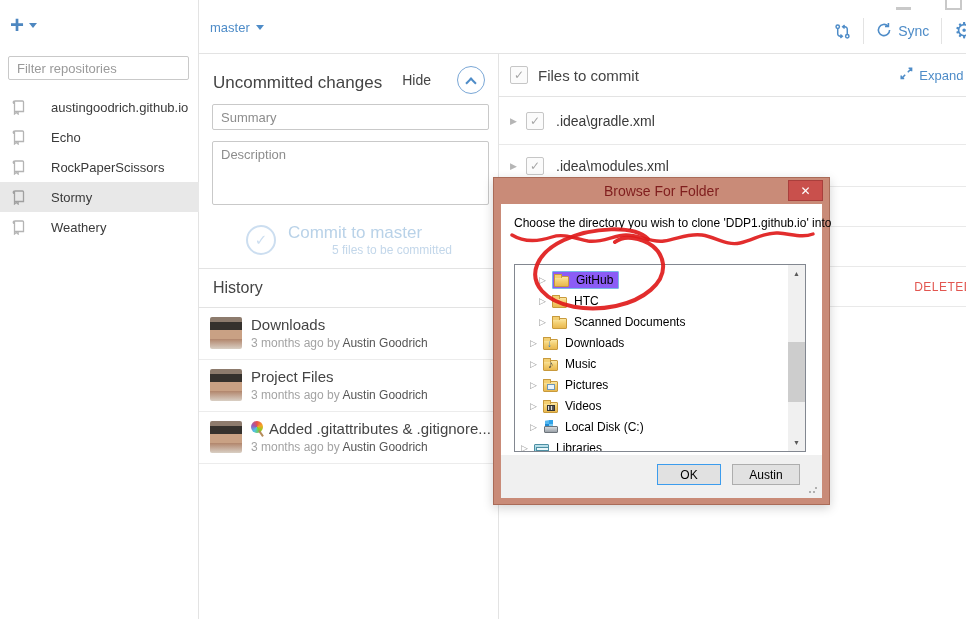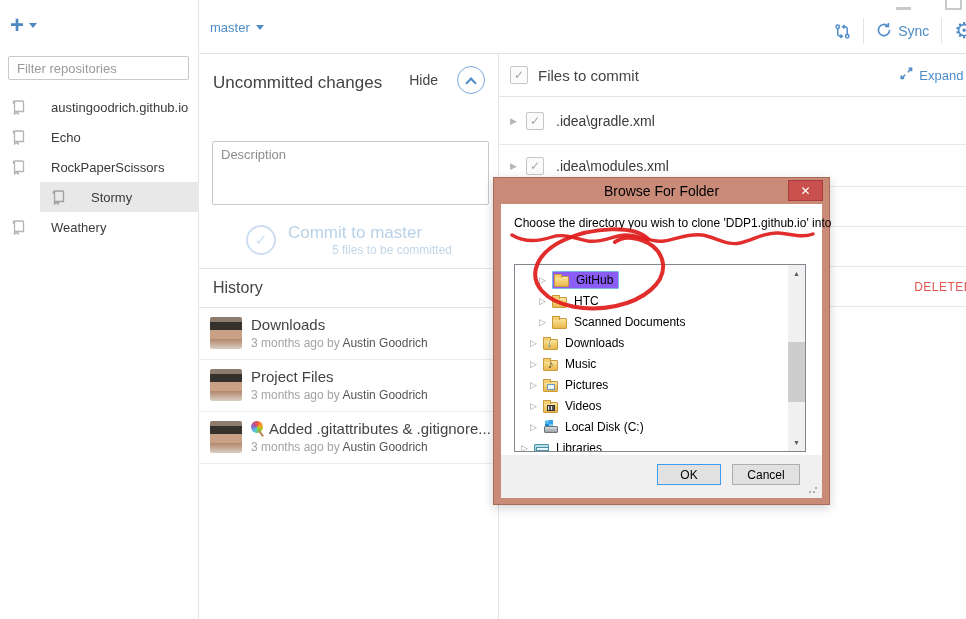--- a/index.html
+++ b/index.html
@@ -9,39 +9,39 @@
 
   
   .sidebar { position:absolute; left:0; top:0; width:199px; height:619px; border-right:1px solid #e3e3e3; background:#fff; }
   .add-row { position:absolute; left:10px; top:14px; display:flex; align-items:center; gap:5px; cursor:pointer; }
   .plus-glyph { color:#4e87c0; font-size:24px; font-weight:bold; line-height:22px; }
   .caret-down { width:0; height:0; border-left:4px solid transparent; border-right:4px solid transparent; border-top:5px solid #4e87c0; display:inline-block; }
   .filter-input { position:absolute; left:8px; top:56px; width:181px; height:24px; border:1px solid #c9c9c9; border-radius:2px; padding:0 8px; font-size:13px; color:#333; font-family:inherit; }
   .filter-input::placeholder { color:#9a9a9a; }
   .repo-list { position:absolute; left:0; top:92px; width:199px; }
   .repo-row { height:30px; display:flex; align-items:center; padding-left:12px; gap:26px; font-size:13px; color:#3a3a3a; cursor:pointer; }
-  .repo-row.selected { background:#e8e8e8;margin-left:40px; }
+  .repo-row.selected { background:#e8e8e8; }
   .repo-icon { flex:0 0 auto; display:inline-flex; }
 
   
   .topbar { position:absolute; left:199px; top:0; width:767px; height:54px; background:#fff; border-bottom:1px solid #e3e3e3; }
   .branch-btn { position:absolute; left:11px; top:20px; display:flex; align-items:center; gap:6px; color:#4e8cc8; font-size:13px; cursor:pointer; }
   .branch-btn .caret-down { border-top-color:#4e8cc8; }
   .topbar-right { position:absolute; right:-8px; top:18px; display:flex; align-items:center; gap:12px; }
   .tb-sep { width:1px; height:26px; background:#e3e3e3; }
   .tb-icon { color:#4e8cc8; display:inline-flex; align-items:center; cursor:pointer; }
   .sync-btn { display:flex; align-items:center; gap:6px; color:#4e8cc8; font-size:14px; cursor:pointer; }
   .gear-glyph { font-size:22px; color:#4e8cc8; }
   .win-min { position:absolute; left:697px; top:7px; width:15px; height:3px; background:#c9c9c9; cursor:pointer; }
   .win-max { position:absolute; left:746px; top:-6px; width:17px; height:16px; border:2px solid #c9c9c9; background:#fff; cursor:pointer; }
 
   
   .middle { position:absolute; left:199px; top:54px; width:300px; height:565px; background:#fff; border-right:1px solid #e3e3e3; }
   .uc-title { position:absolute; left:14px; top:19px; font-size:17px; color:#444; }
-  .hide-group { position:absolute; right:13px; top:12px; display:flex; align-items:center; gap:19px; cursor:pointer; }
+  .hide-group { position:absolute; right:13px; top:12px; display:flex; align-items:center; gap:26px; cursor:pointer; }
   .hide-label { font-size:14px; color:#444; }
   .hide-circle { width:28px; height:28px; border:1px solid #7aa7d6; border-radius:50%; position:relative; }
   .hide-circle .chev-up { position:absolute; left:9px; top:12px; width:8px; height:8px; border-left:2px solid #4e8cc8; border-top:2px solid #4e8cc8; transform:rotate(45deg); }
   .summary-input { position:absolute; left:13px; top:50px; width:277px; height:26px; border:1px solid #c9c9c9; border-radius:2px; padding:0 8px; font-size:13px; font-family:inherit; }
   .summary-input::placeholder, .desc-input::placeholder { color:#8d8d8d; }
   .desc-input { position:absolute; left:13px; top:87px; width:277px; height:64px; border:1px solid #c9c9c9; border-radius:2px; padding:5px 8px; font-size:13px; font-family:inherit; resize:none; }
   .commit-btn { position:absolute; left:0; top:158px; width:300px; height:56px; display:flex; align-items:center; justify-content:center; gap:12px; cursor:pointer; }
   .commit-circle { width:30px; height:30px; border:2px solid #ccdef0; border-radius:50%; color:#ccdef0; font-size:15px; display:flex; align-items:center; justify-content:center; }
   .commit-label { font-size:17px; color:#b9d2e8; }
   .commit-sub { font-size:12px; color:#c3d7ea;margin-left:44px; }
@@ -66,21 +66,21 @@
   .files-header-label { position:absolute; left:39px; top:13px; font-size:15px; color:#444; }
   .expand-group { position:absolute; right:-14px; top:13px; display:flex; align-items:center; gap:6px; color:#4e8cc8; font-size:13px; cursor:pointer; white-space:nowrap; }
   .file-row { position:absolute; left:0; width:467px; border-bottom:1px solid #e9e9e9; }
   .file-tri { position:absolute; left:11px; top:50%; transform:translateY(-50%); font-size:9px; color:#b5b5b5; cursor:pointer; }
   .file-row .checkbox { position:absolute; left:27px; top:50%; transform:translateY(-50%); }
   .file-name { position:absolute; left:57px; top:50%; transform:translateY(-50%); font-size:14px; color:#3a3a3a; }
   .file-status { position:absolute; right:-7px; top:50%; transform:translateY(-50%); font-size:12px; color:#e25650; letter-spacing:.5px; }
 
   
   .dialog { position:absolute; left:493px; top:177px; width:337px; height:328px; background:#c98b78; border:1px solid #a96b58; z-index:10; box-shadow:0 3px 10px rgba(0,0,0,.18); }
-  .dlg-titlebar { position:absolute; left:0; top:0; width:100%; height:26px; display:flex; align-items:center; justify-content:center; font-size:14px; color:#000000; }
+  .dlg-titlebar { position:absolute; left:0; top:0; width:100%; height:26px; display:flex; align-items:center; justify-content:center; font-size:14px; color:#7f1d1d; }
   .dlg-close { position:absolute; right:6px; top:2px; width:35px; height:21px; background:#c9504c; border:1px solid #a93f3c; color:#fff; font-size:12px; font-weight:bold; display:flex; align-items:center; justify-content:center; cursor:pointer; }
   .dlg-content { position:absolute; left:7px; top:26px; width:321px; height:294px; background:#fff; }
   .dlg-instruction { position:absolute; left:13px; top:12px; font-size:12px; color:#000; white-space:nowrap; }
   .dlg-footer { position:absolute; left:0; bottom:0; width:100%; height:43px; background:#f0f0f0; }
   .dlg-btn { position:absolute; top:9px; height:21px; background:#e1e1e1; border:1px solid #adadad; font-size:12px; color:#000; font-family:inherit; cursor:pointer; }
   .dlg-ok { left:156px; width:64px; border-color:#3c9ced; }
   .dlg-cancel { left:231px; width:68px; }
   .resize-grip { position:absolute; right:4px; bottom:4px; width:10px; height:10px;
     background:radial-gradient(circle at 2px 8px,#b0b0b0 1.2px,transparent 1.4px),radial-gradient(circle at 6px 8px,#b0b0b0 1.2px,transparent 1.4px),radial-gradient(circle at 8px 4px,#b0b0b0 1.2px,transparent 1.4px); cursor:nwse-resize; }
 
@@ -211,20 +211,21 @@
   </div>
 
   <div class="middle">
     <div class="uc-title">Uncommitted changes</div>
     <div class="hide-group">
       <span class="hide-label">Hide</span>
       <span class="hide-circle">
           <span class="chev-up"></span>
         </span>
     </div>
+    <input class="summary-input" placeholder="Summary" style="">
     <textarea class="desc-input" placeholder="Description" style=""></textarea>
     <div class="commit-btn">
       <span class="commit-circle">✓</span>
       <span>
         <div class="commit-label">Commit to master</div>
         <div class="commit-sub">5 files to be committed</div>
       </span>
     </div>
     <div class="history-header">
       <span class="history-title">History</span>
@@ -366,21 +367,21 @@
         </div>
         <div class="tree-scroll">
           <span class="sb-up">▲</span>
           <span class="sb-thumb"></span>
           <span class="sb-down">▼</span>
         </div>
       </div>
 
       <div class="dlg-footer">
         <button class="dlg-btn dlg-ok">OK</button>
-        <button class="dlg-btn dlg-cancel">Cancel</button>
+        <button class="dlg-btn dlg-cancel">Austin</button>
         <span class="resize-grip"></span>
       </div>
     </div>
   </div>
 
   <svg class="annotations" viewBox="0 0 360 170">
     <path d="M32,70 C45,78 60,76 72,72 C84,68 96,74 108,76 C122,78 134,70 146,70 C160,70 170,78 184,76 C198,74 208,68 222,70 C236,72 246,81 260,78 C274,75 284,67 298,68 C312,69 322,73 333,69" fill="none" stroke="#e01b1b" stroke-width="3.4" stroke-linecap="round" opacity="0.92"></path>
     <path d="M168,74 C154,60 112,62 84,75 C56,88 48,110 62,126 C76,142 108,147 136,141 C164,135 185,118 183,99 C181,84 168,75 152,73 C145,72 139,74 135,77" fill="none" stroke="#e01b1b" stroke-width="4" stroke-linecap="round" opacity="0.92"></path>
   </svg>
 

